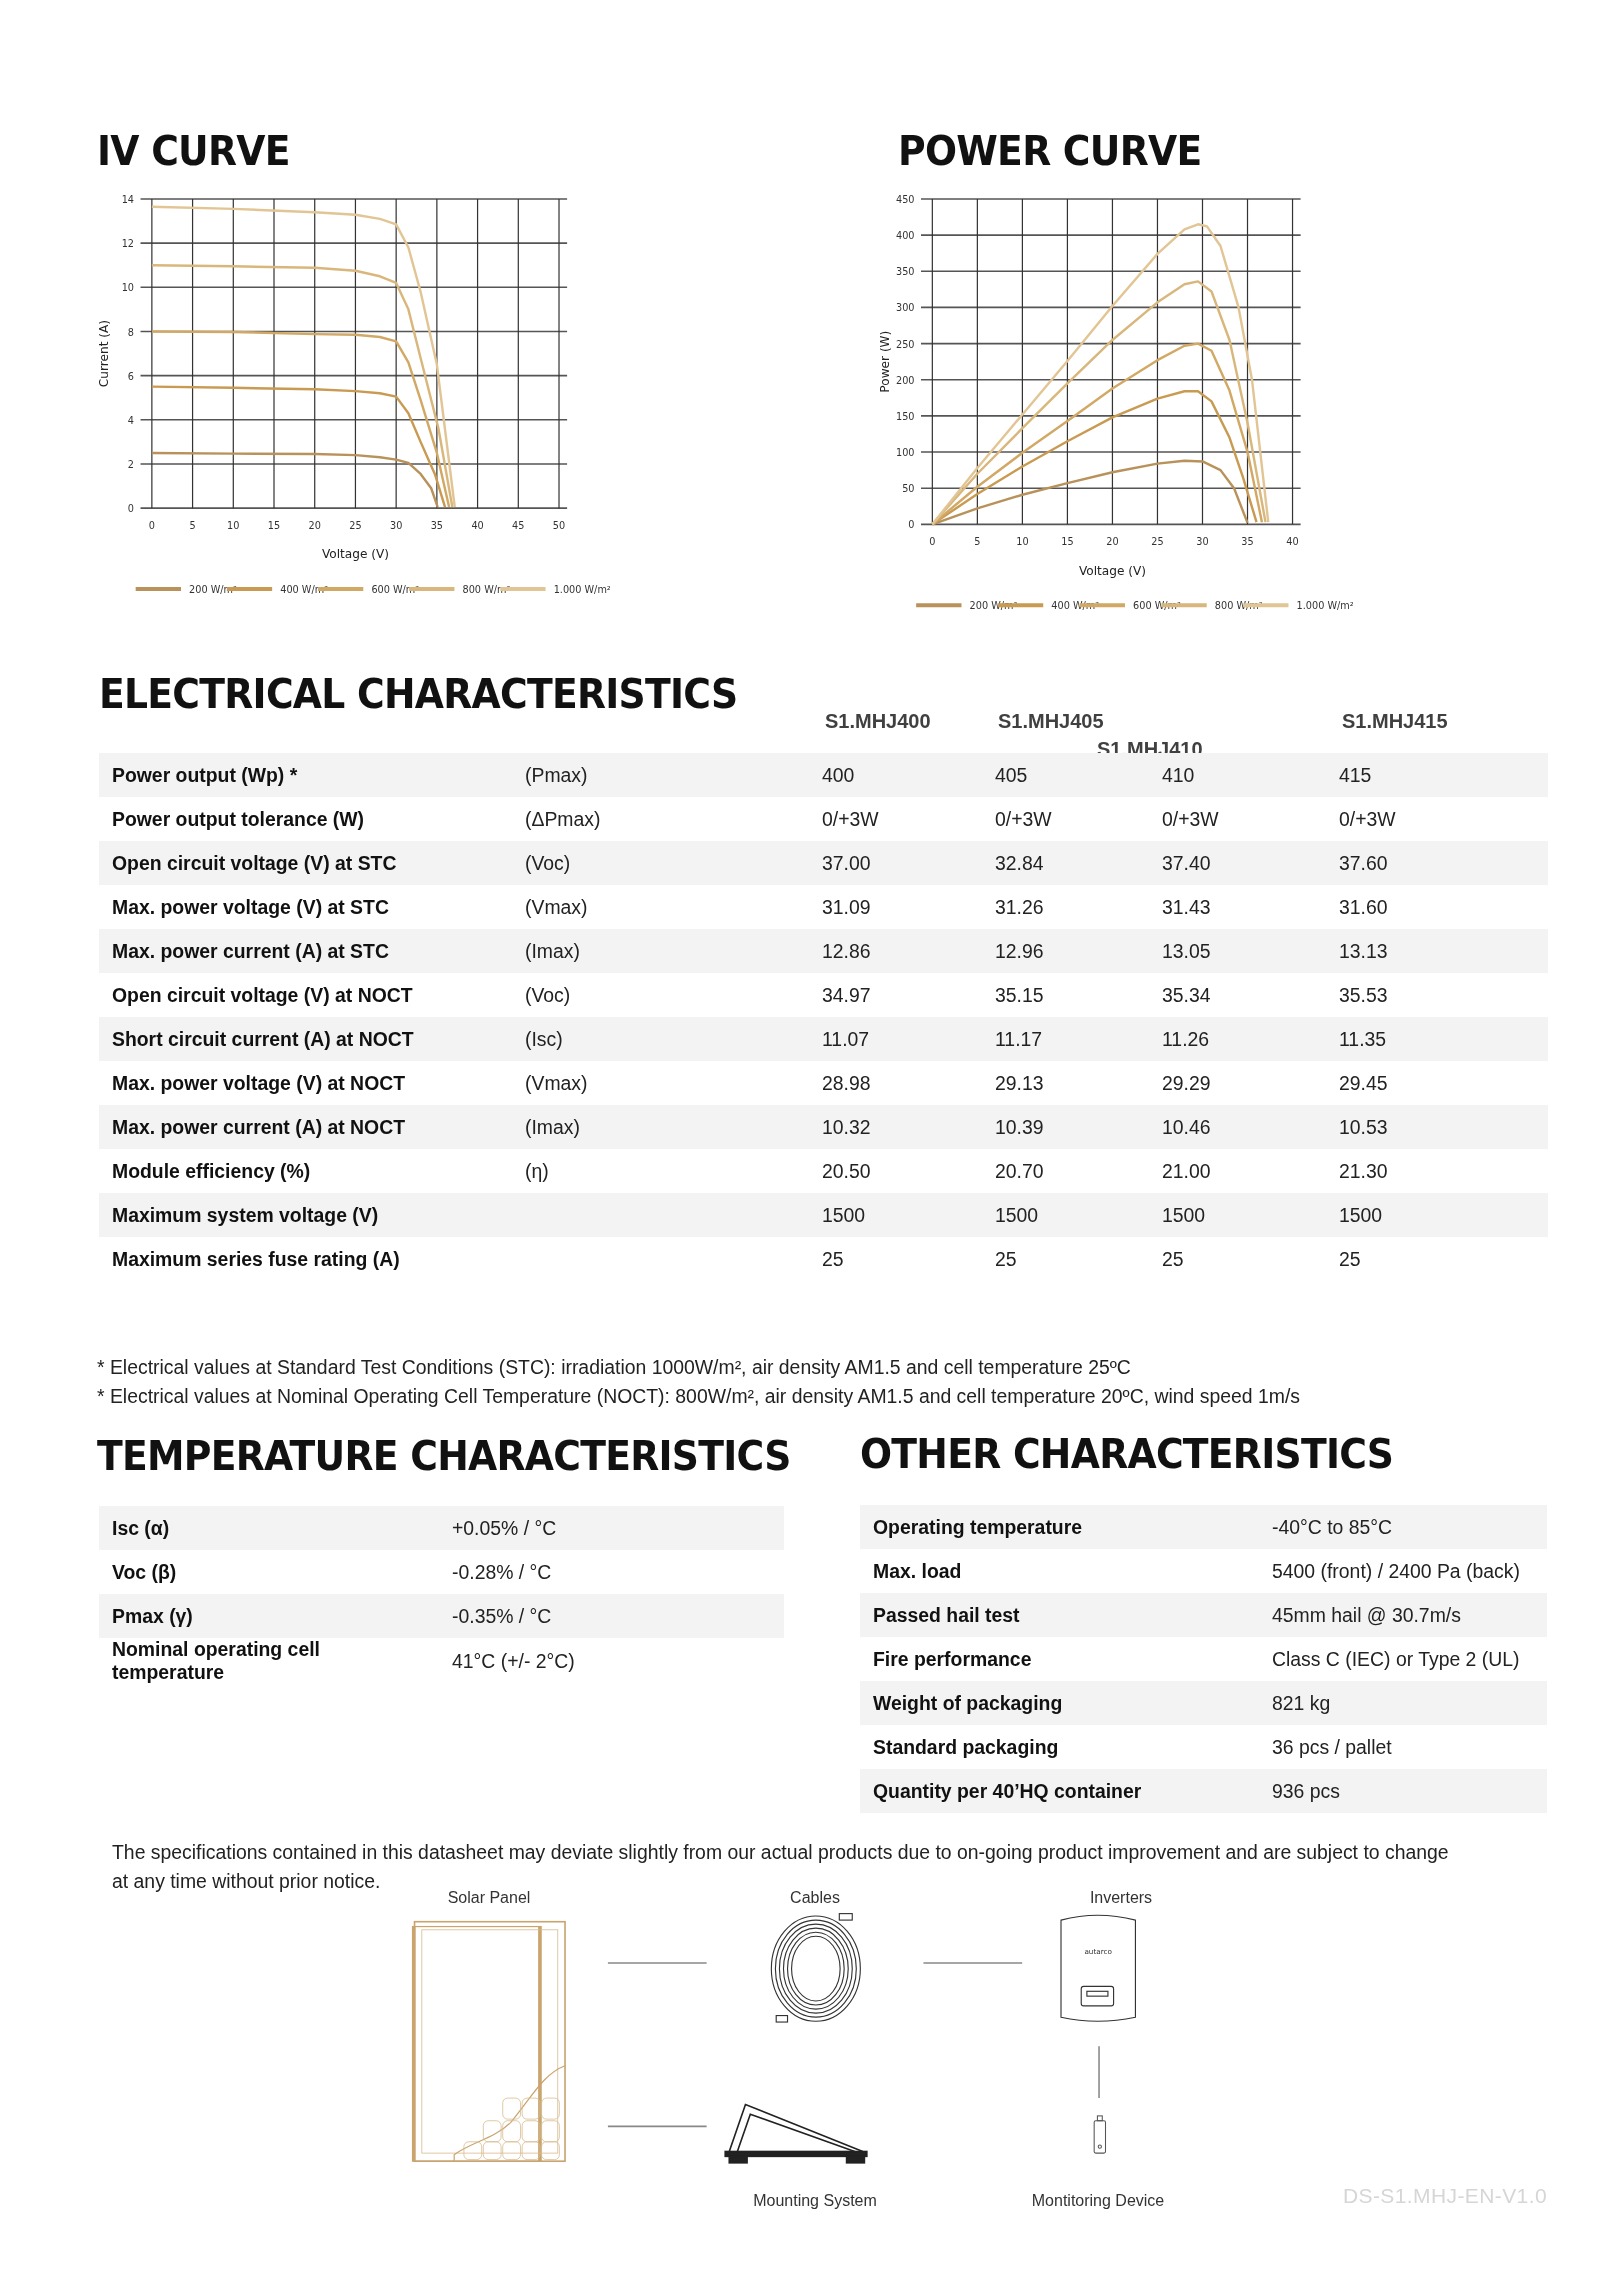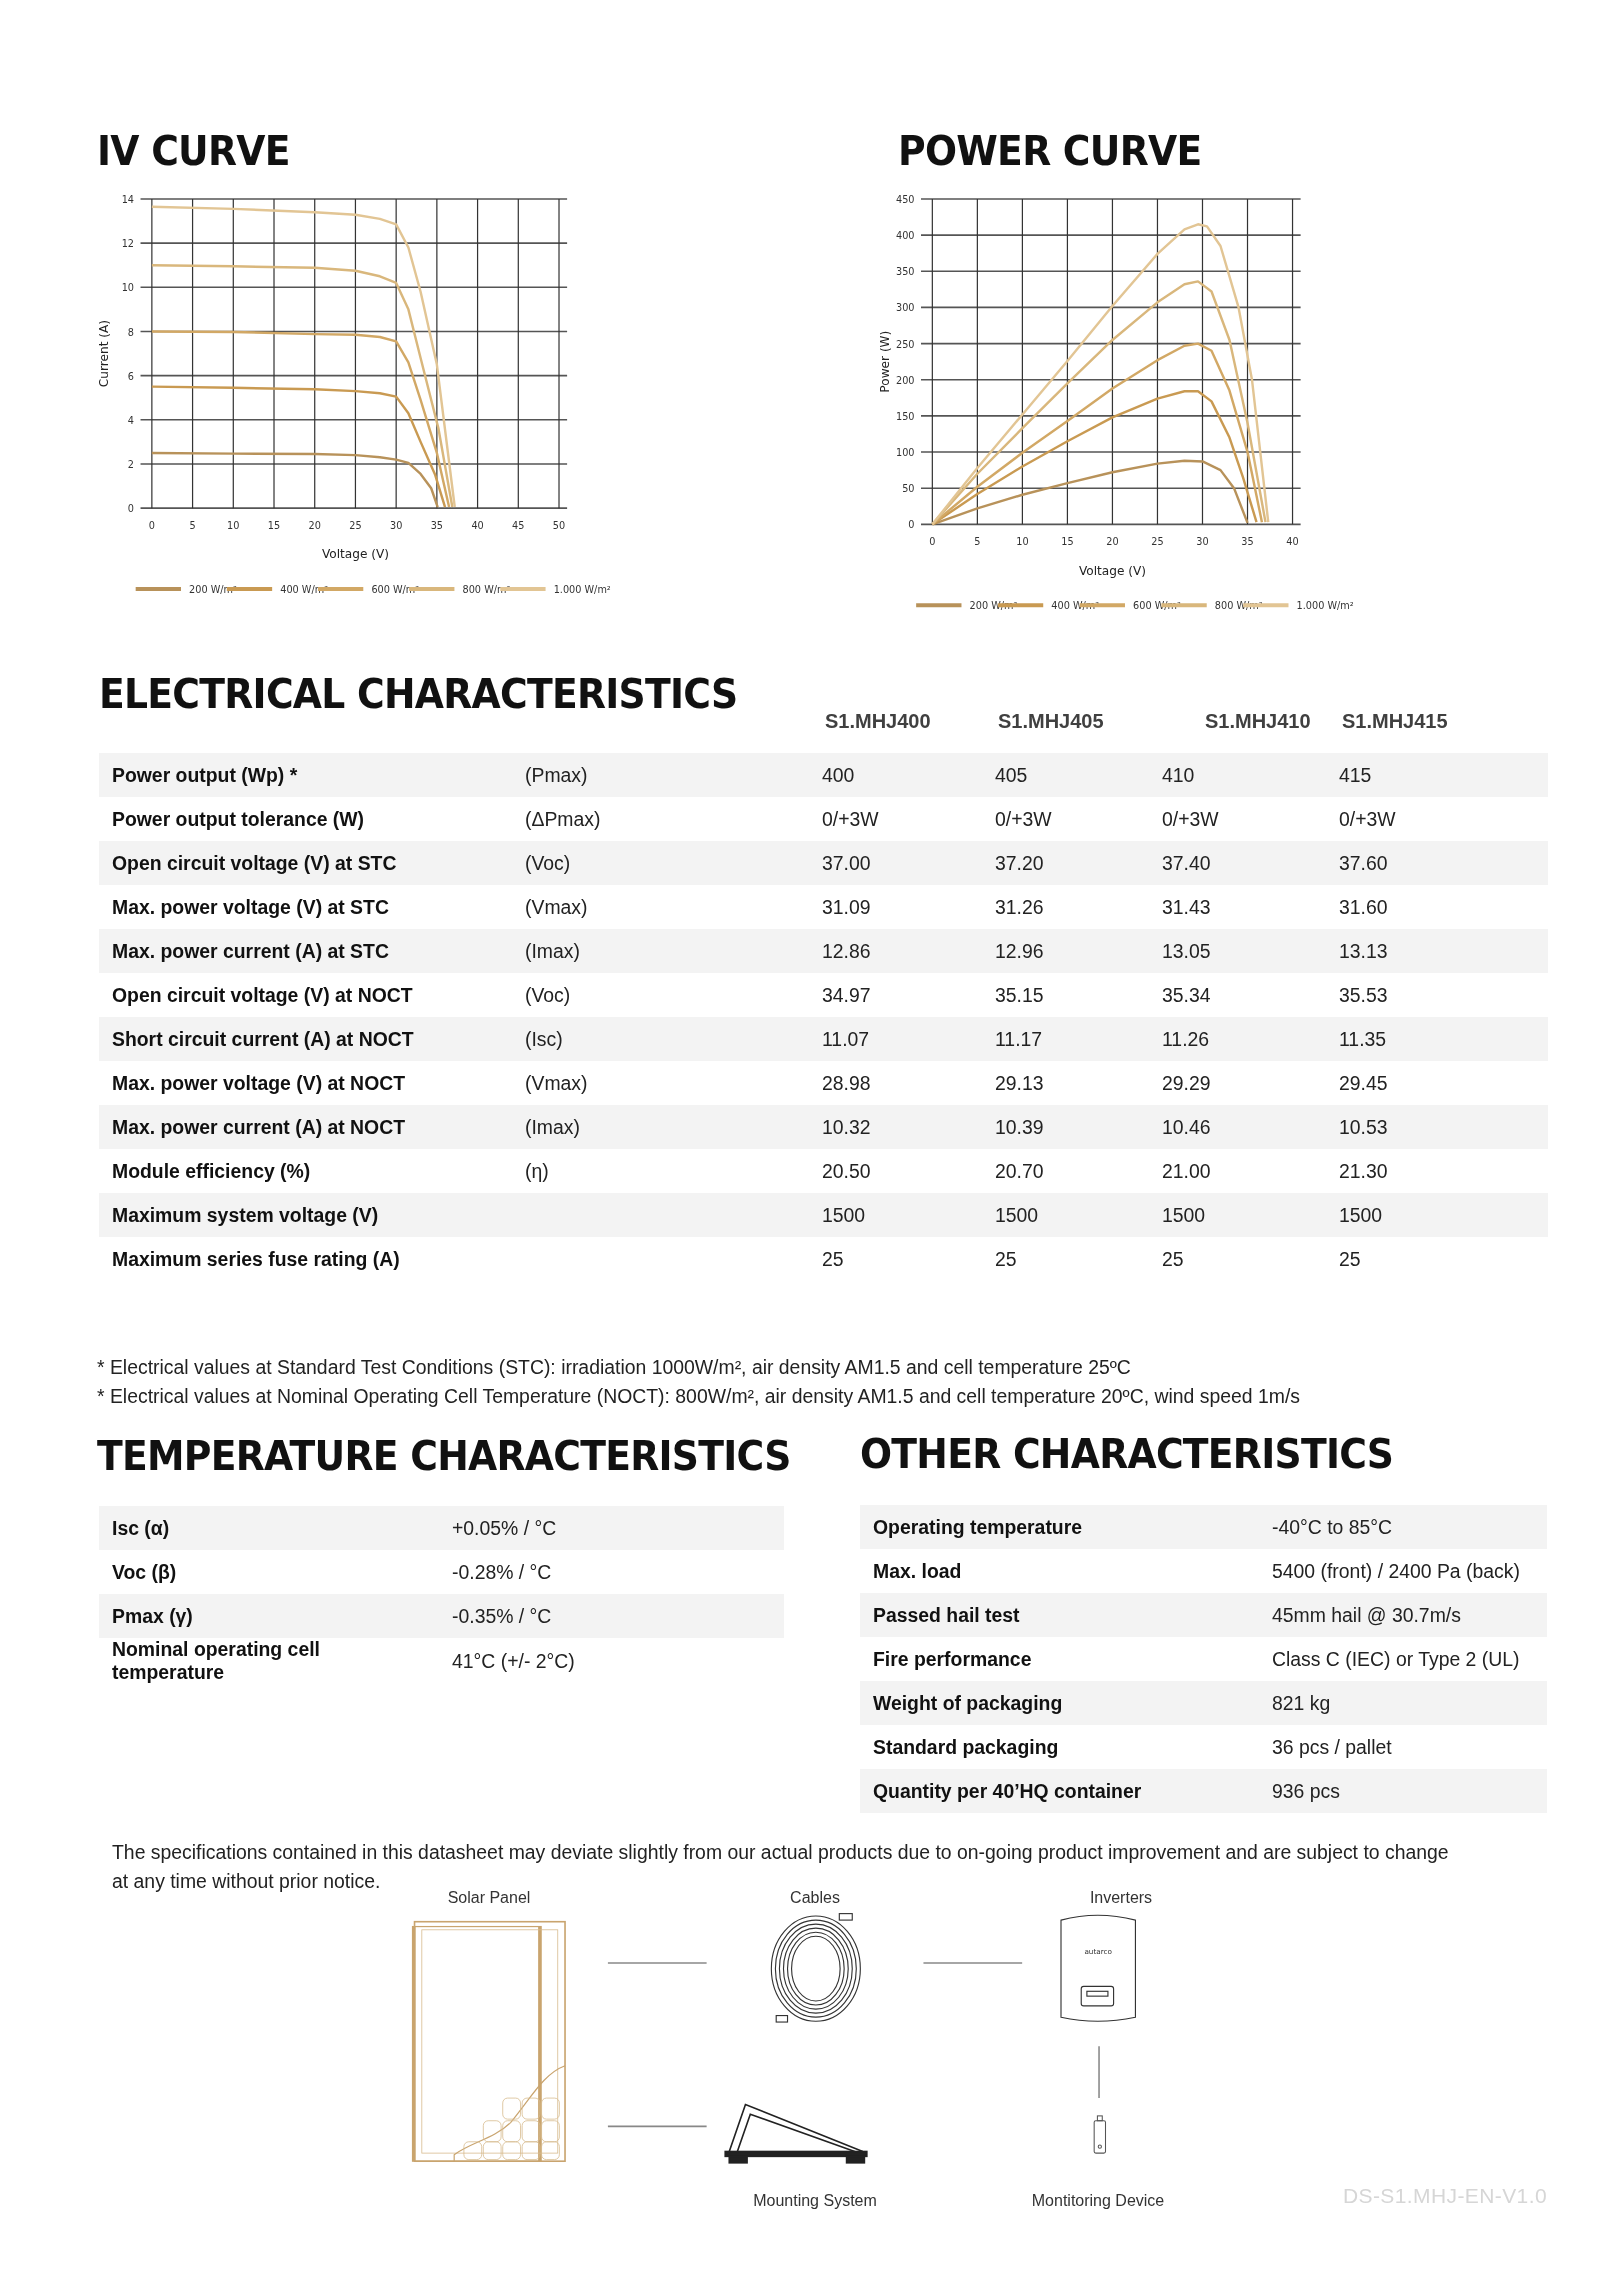--- a/index.html
+++ b/index.html
@@ -137,21 +137,21 @@
       <line x1="393" x2="449" y1="518" y2="518" stroke="#d9b77c" stroke-width="5"></line>
       <text x="459" y="523" font-size="12" fill="#333">800 W/m²</text>
       <line x1="494" x2="550" y1="518" y2="518" stroke="#e2c594" stroke-width="5"></line>
       <text x="560" y="523" font-size="12" fill="#333">1.000 W/m²</text>
     </svg>
 </div>
 
 <h1 class="h1" style="left:99px;top:674px;">ELECTRICAL CHARACTERISTICS</h1>
 <div class="modhead" style="left:825px;">S1.MHJ400</div>
 <div class="modhead" style="left:998px;">S1.MHJ405</div>
-<div class="modhead" style="left:1205px;">S1.MHJ410</div>
+<div class="modhead" style="left:1097px;margin-top:28px;">S1.MHJ410</div>
 <div class="modhead" style="left:1342px;">S1.MHJ415</div>
 
 <table class="spec" id="elec-table" style="left:99px;top:753px;width:1449px;">
   <colgroup>
       <col style="width:413px">
       <col style="width:297px">
       <col style="width:173px">
       <col style="width:167px">
       <col style="width:177px">
       <col>
@@ -170,21 +170,21 @@
         <td>(ΔPmax)</td>
         <td>0/+3W</td>
         <td>0/+3W</td>
         <td>0/+3W</td>
         <td>0/+3W</td>
       </tr>
       <tr>
         <td class="lbl">Open circuit voltage (V)  at STC</td>
         <td>(Voc)</td>
         <td>37.00</td>
-        <td>37.20</td>
+        <td>32.84</td>
         <td>37.40</td>
         <td>37.60</td>
       </tr>
       <tr>
         <td class="lbl">Max. power voltage (V) at STC</td>
         <td>(Vmax)</td>
         <td>31.09</td>
         <td>31.26</td>
         <td>31.43</td>
         <td>31.60</td>

